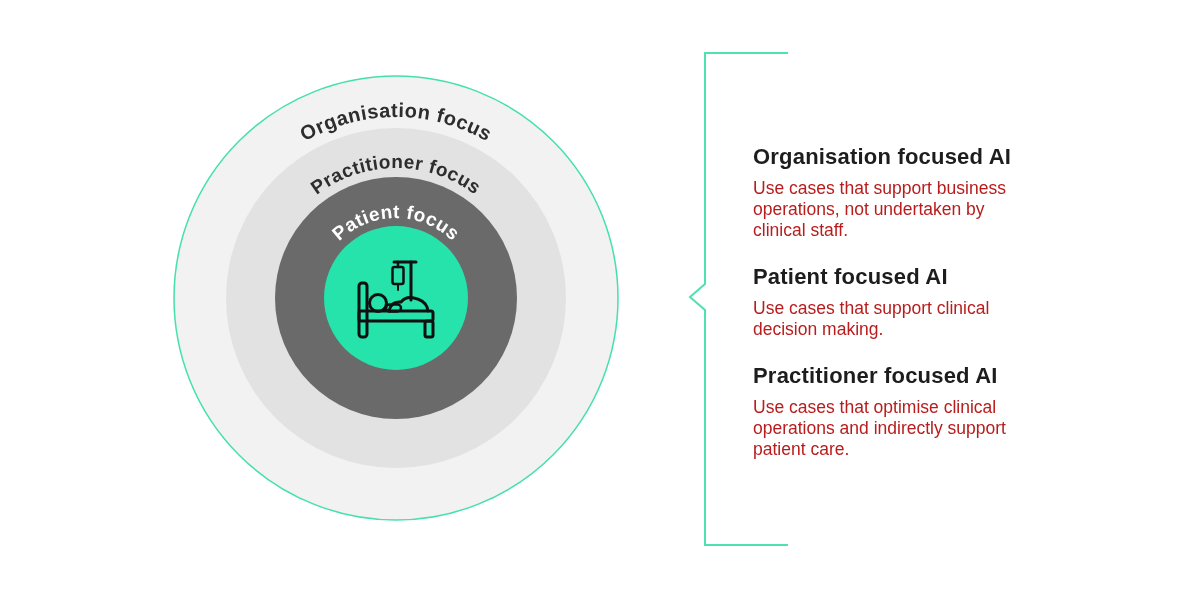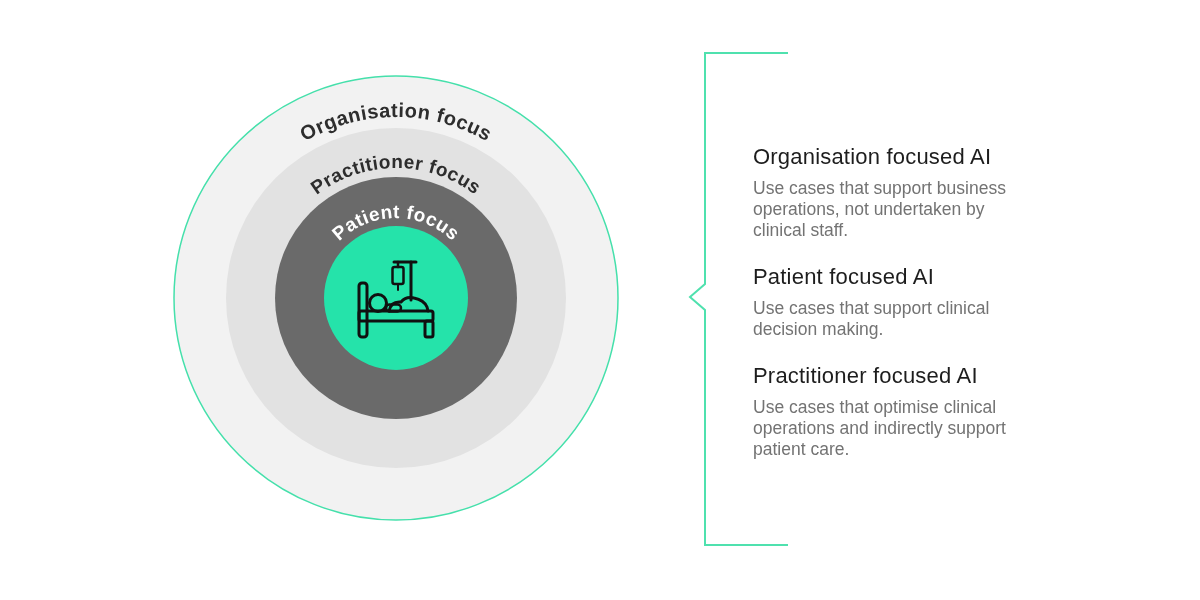--- a/index.html
+++ b/index.html
@@ -28,30 +28,30 @@
   .legend-panel {
     position: absolute;
     left: 753px;
     top: 143px;
     width: 300px;
   }
   .legend-heading {
     margin: 0 0 7px 0;
     font-size: 22px;
     line-height: 28px;
-    font-weight: 400;
+    font-weight: 700;
     color: #1d1d1d;
     letter-spacing: 0.2px;
   }
   .legend-body {
     margin: 0 0 22px 0;
     max-width: 285px;
     font-size: 17.5px;
     line-height: 21px;
-    color: #737373;
+    color: #b91c1c;
   }
   .ring-label {
     font-family: "Liberation Sans", sans-serif;
     font-weight: 700;
     letter-spacing: 0.5px;
   }
   .ring-label-outer   { font-size: 20px; }
   .ring-label-mid     { font-size: 19px; }
   .ring-label-inner   { font-size: 19px; }
 </style>

